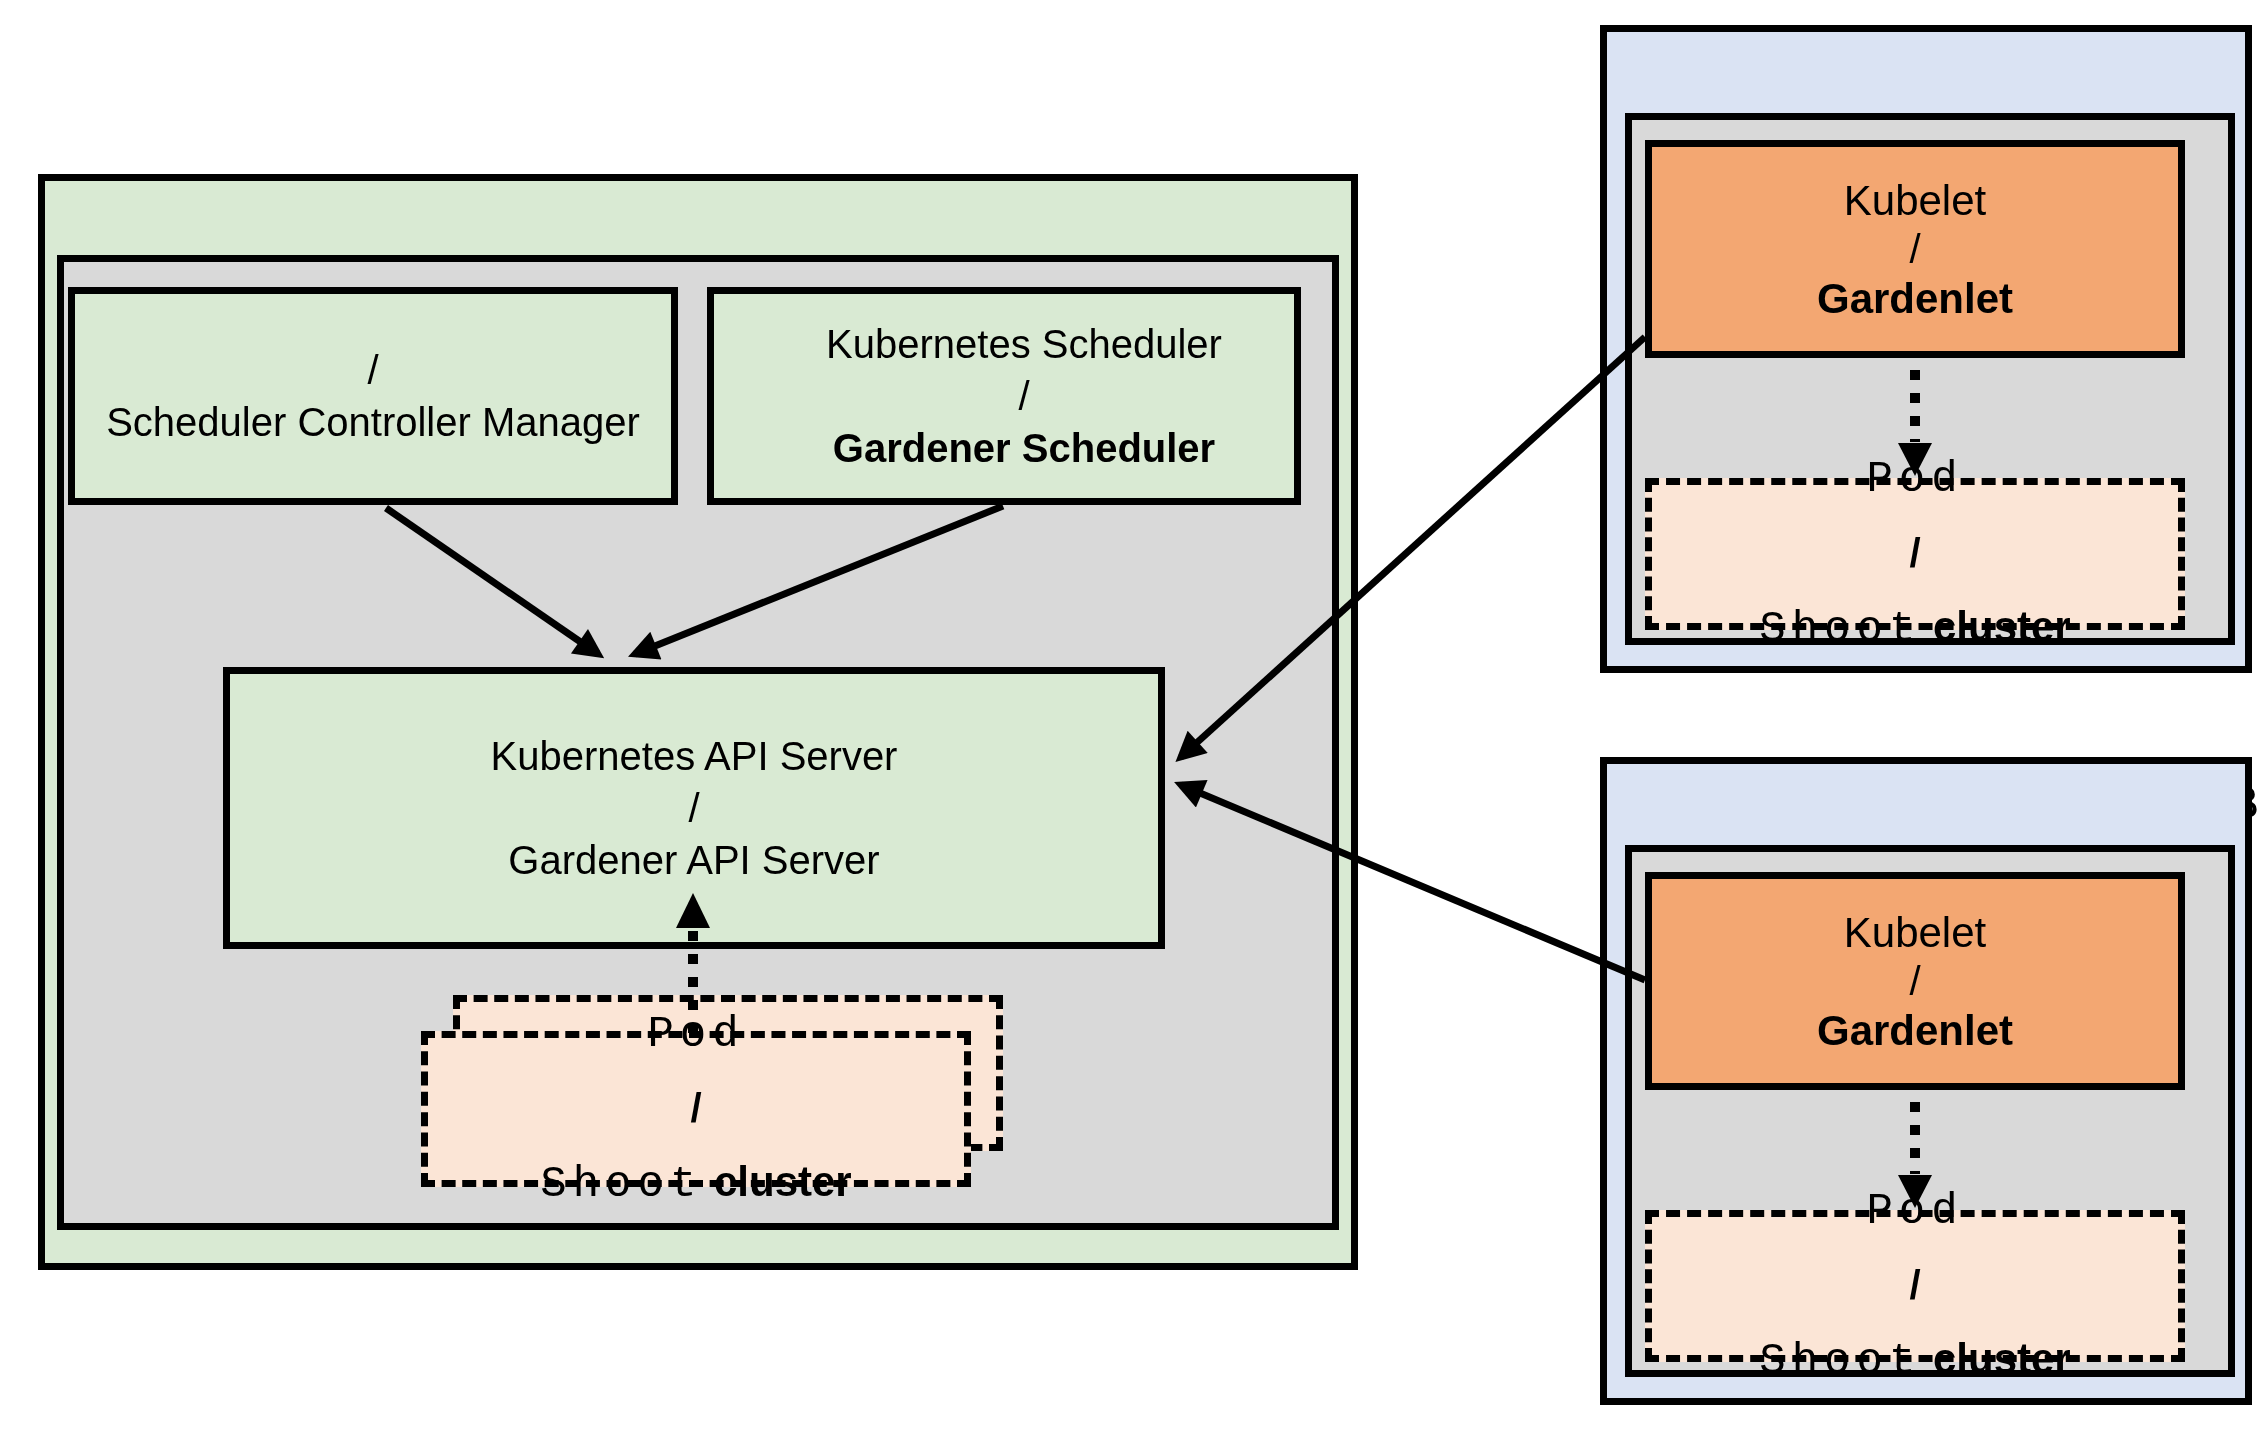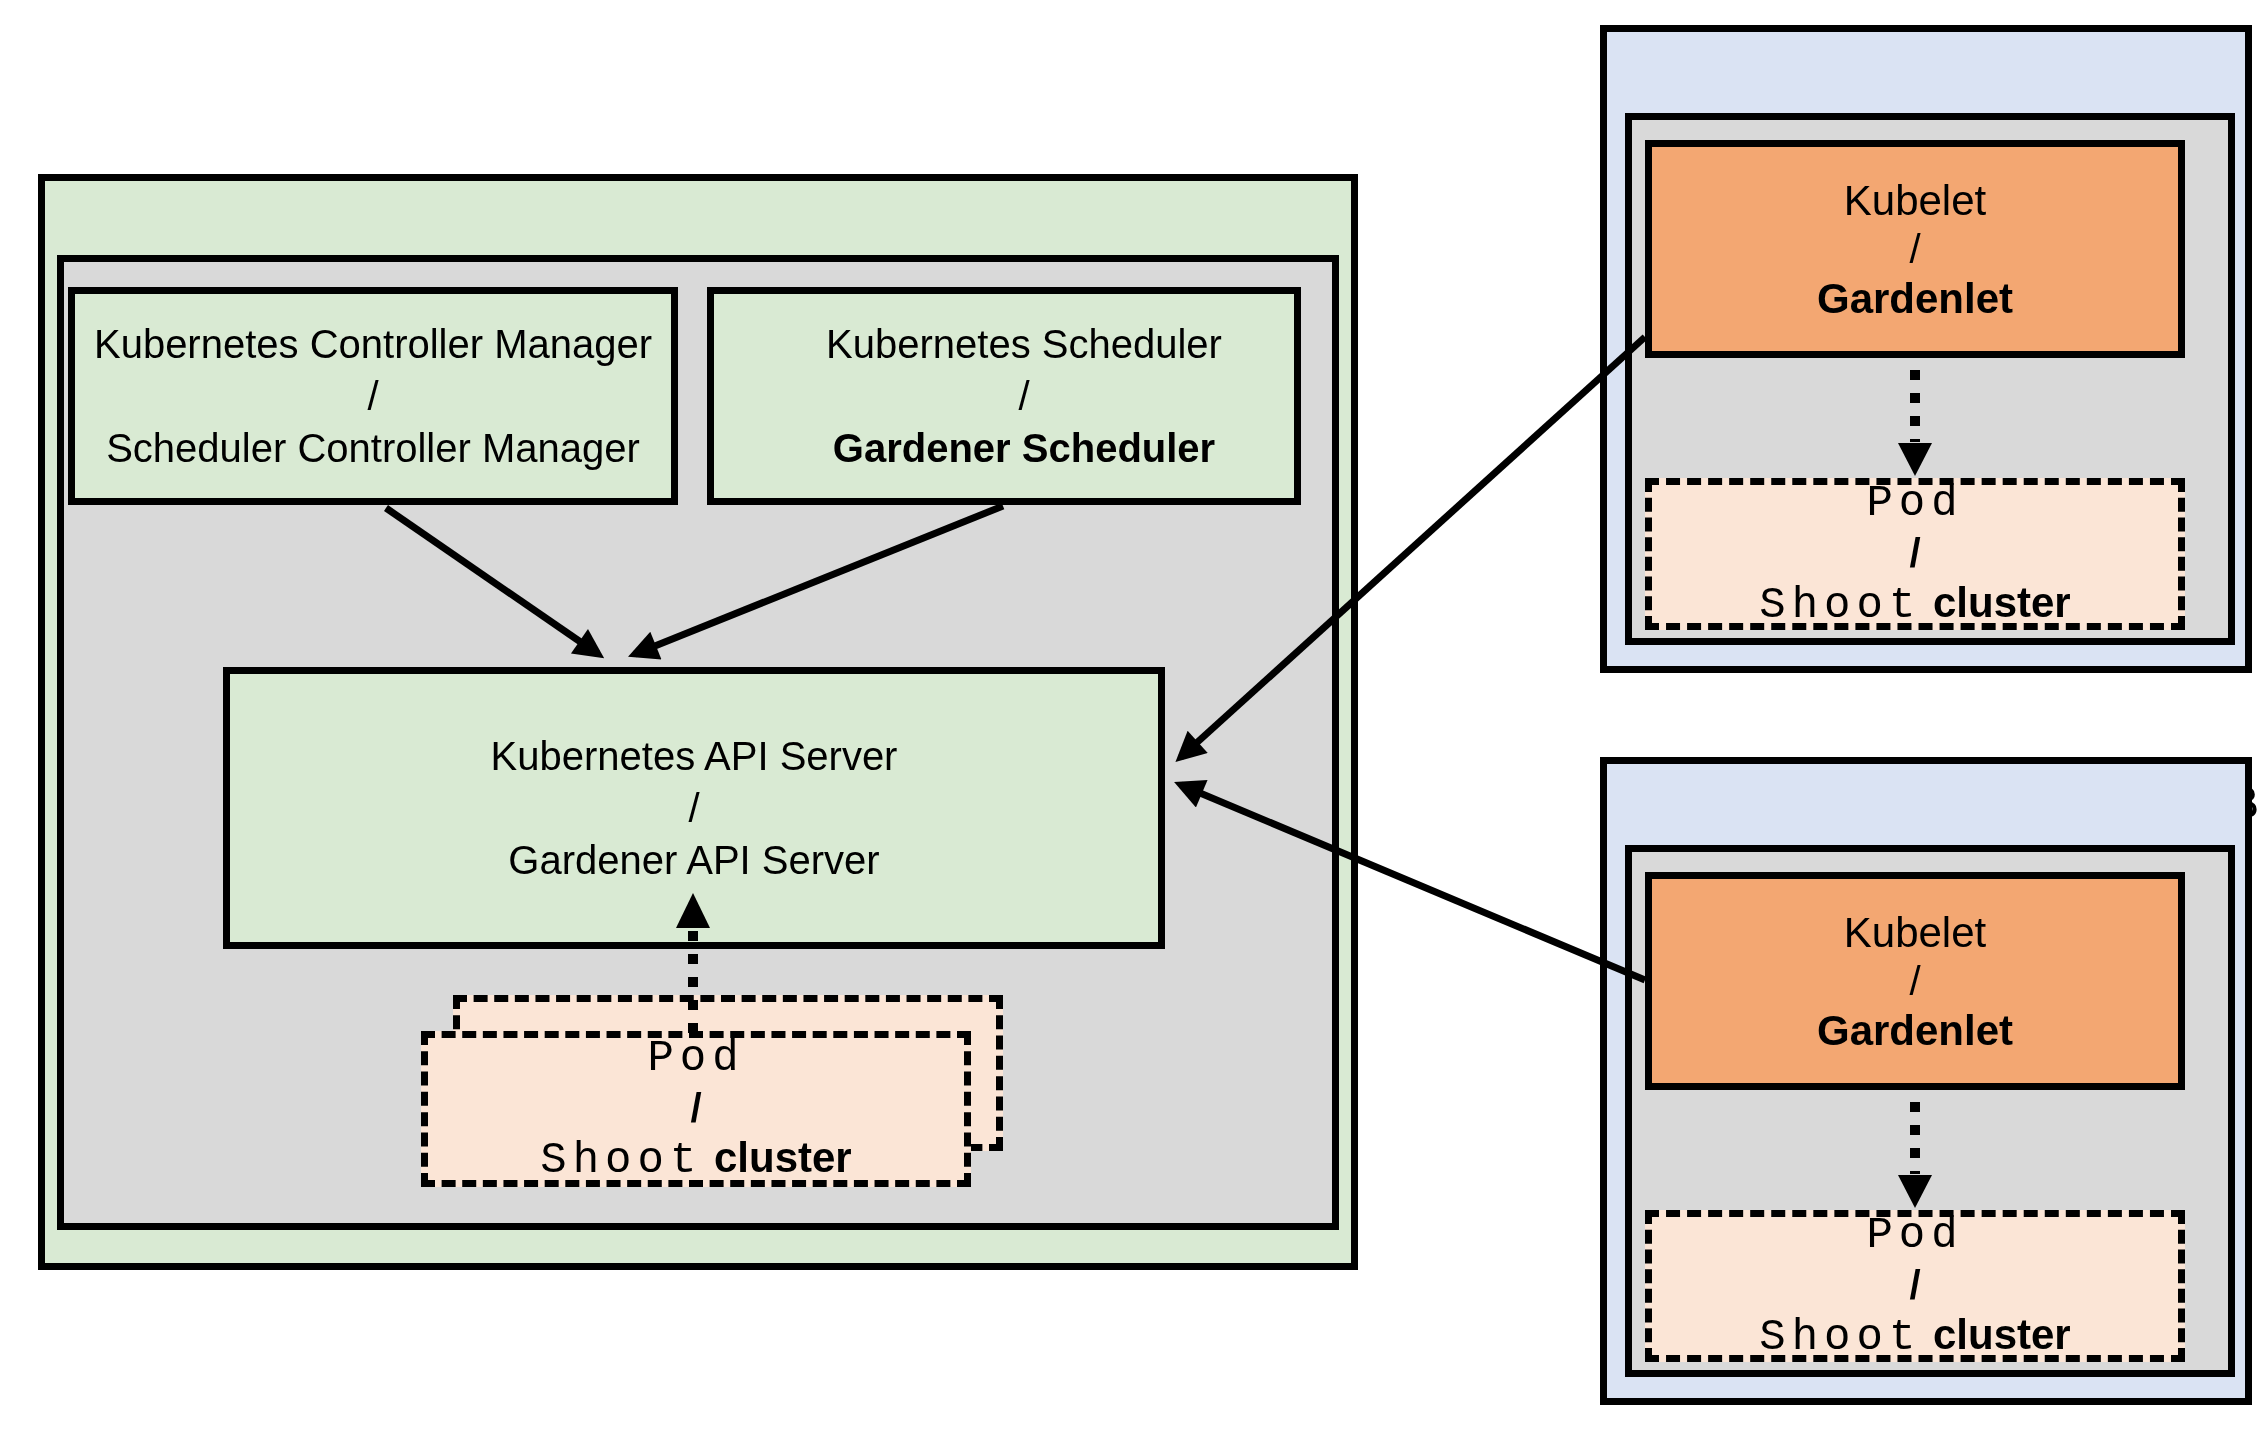--- a/index.html
+++ b/index.html
@@ -10,21 +10,21 @@
   body{
     width:2266px;height:1434px;position:relative;overflow:hidden;
     background:var(--bg);
     font-family:"Liberation Sans", sans-serif;color:#000;
   }
   .box{position:absolute;box-sizing:border-box;border:7px solid var(--line);}
   .fill-green{background:var(--green);}
   .fill-gray{background:var(--gray);}
   .fill-blue{background:var(--blue);}
   .fill-orange{background:var(--orange);}
-  .fill-peach{background:var(--peach);}
+  .fill-peach{background:var(--peach);gap:24px;}
   .dashed{border-style:dashed;}
   .label-box{display:flex;flex-direction:column;align-items:center;justify-content:center;text-align:center;}
   .group-title{
     position:absolute;font-size:45px;line-height:1.3;white-space:nowrap;
     font-weight:400;
   }
   .node-text{font-size:40px;line-height:52px;}
   .kub-text{font-size:42px;line-height:49px;}
   .pod-text{font-size:42px;line-height:50px;}
   .mono{font-family:"Liberation Mono", monospace;font-size:44px;letter-spacing:6px;}
@@ -38,21 +38,20 @@
 </head>
 <body>
 
 <div class="box fill-green z1" style="left:38px;top:174px;width:1320px;height:1096px;"></div>
 
 <div class="group-title" style="left:52px;top:192px;">Kubernetes Control Plane / Gardener Control Plane</div>
 
 <div class="box fill-gray z1" style="left:57px;top:255px;width:1282px;height:975px;"></div>
 
 <div class="box fill-green label-box node-text z2" style="left:68px;top:287px;width:610px;height:218px;">
-  <div>Kubernetes Controller Manager</div>
   <div class="sep">/</div>
   <div>Scheduler Controller Manager</div>
 </div>
 
 <div class="box fill-green label-box node-text z2" style="left:707px;top:287px;width:594px;height:218px;padding-left:40px;">
   <div>Kubernetes Scheduler</div>
   <div class="sep">/</div>
   <div class="bold">Gardener Scheduler</div>
 </div>
 

